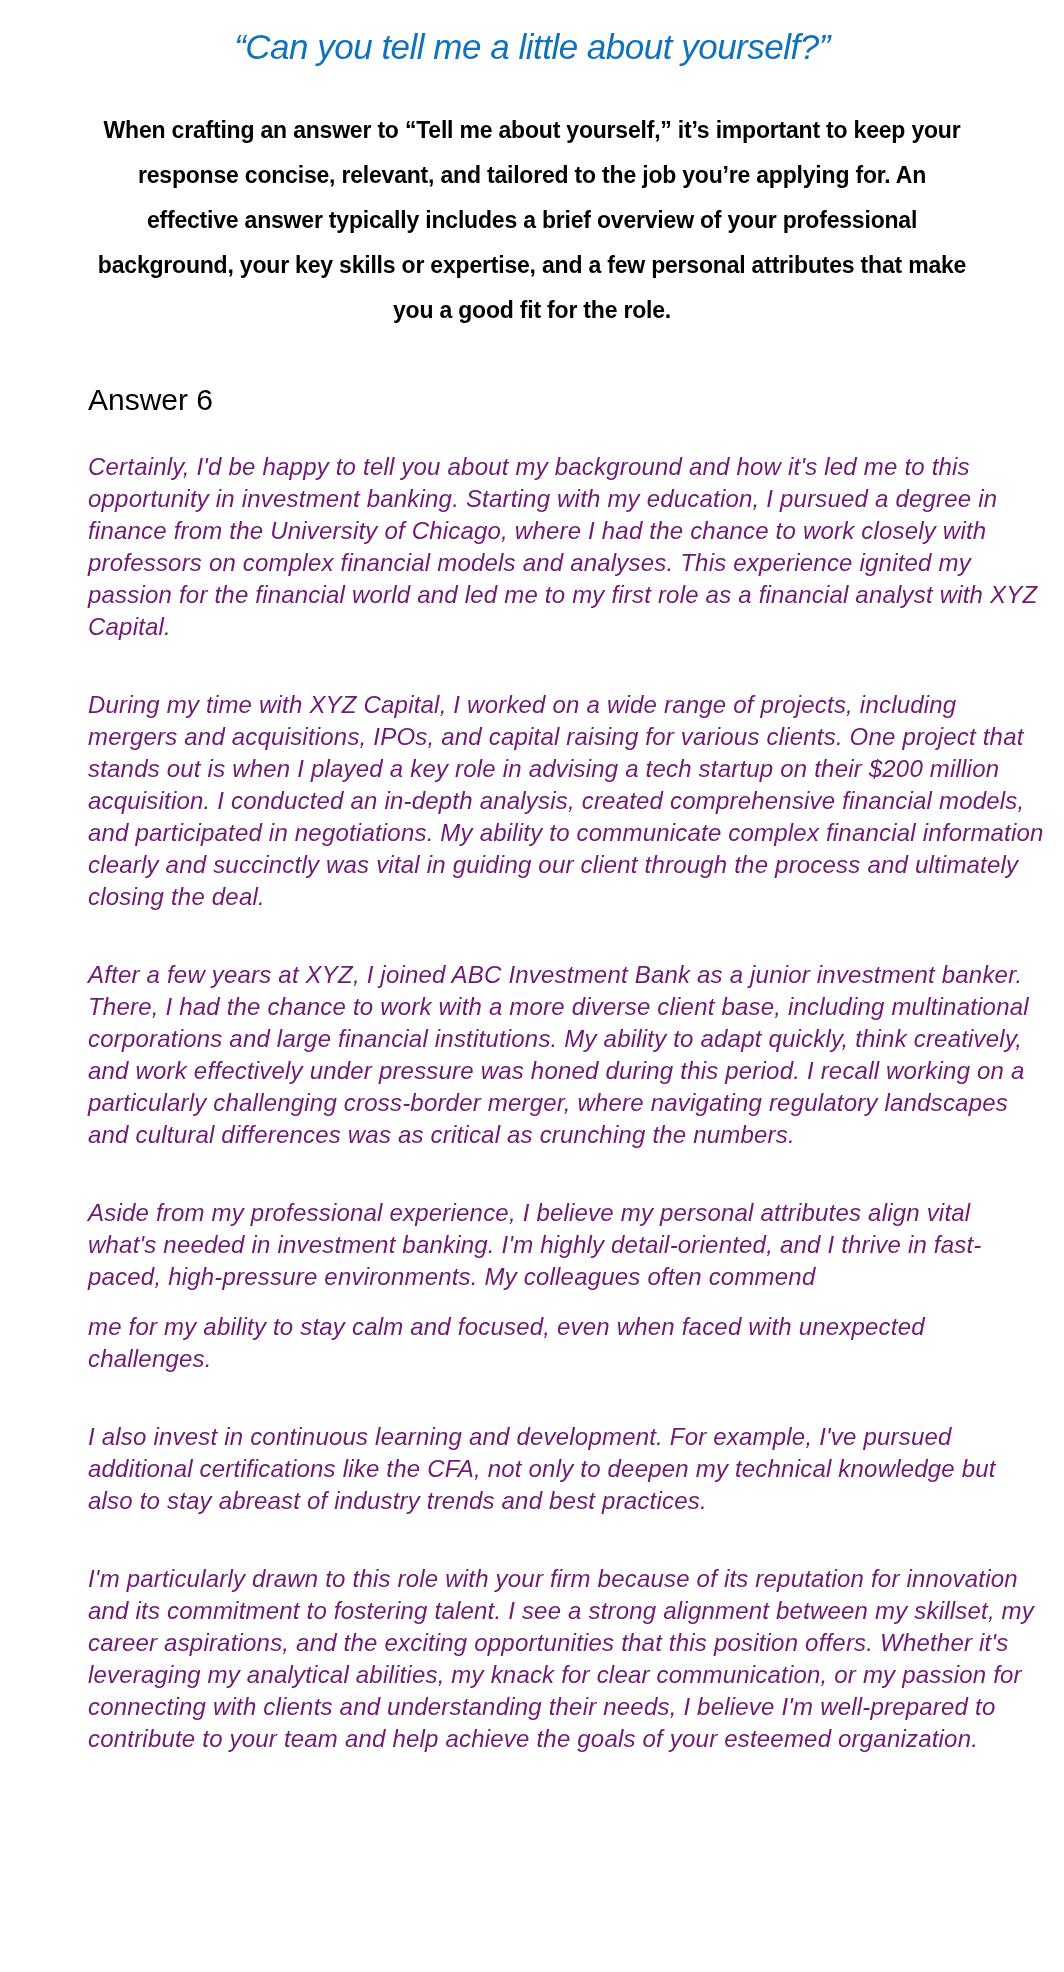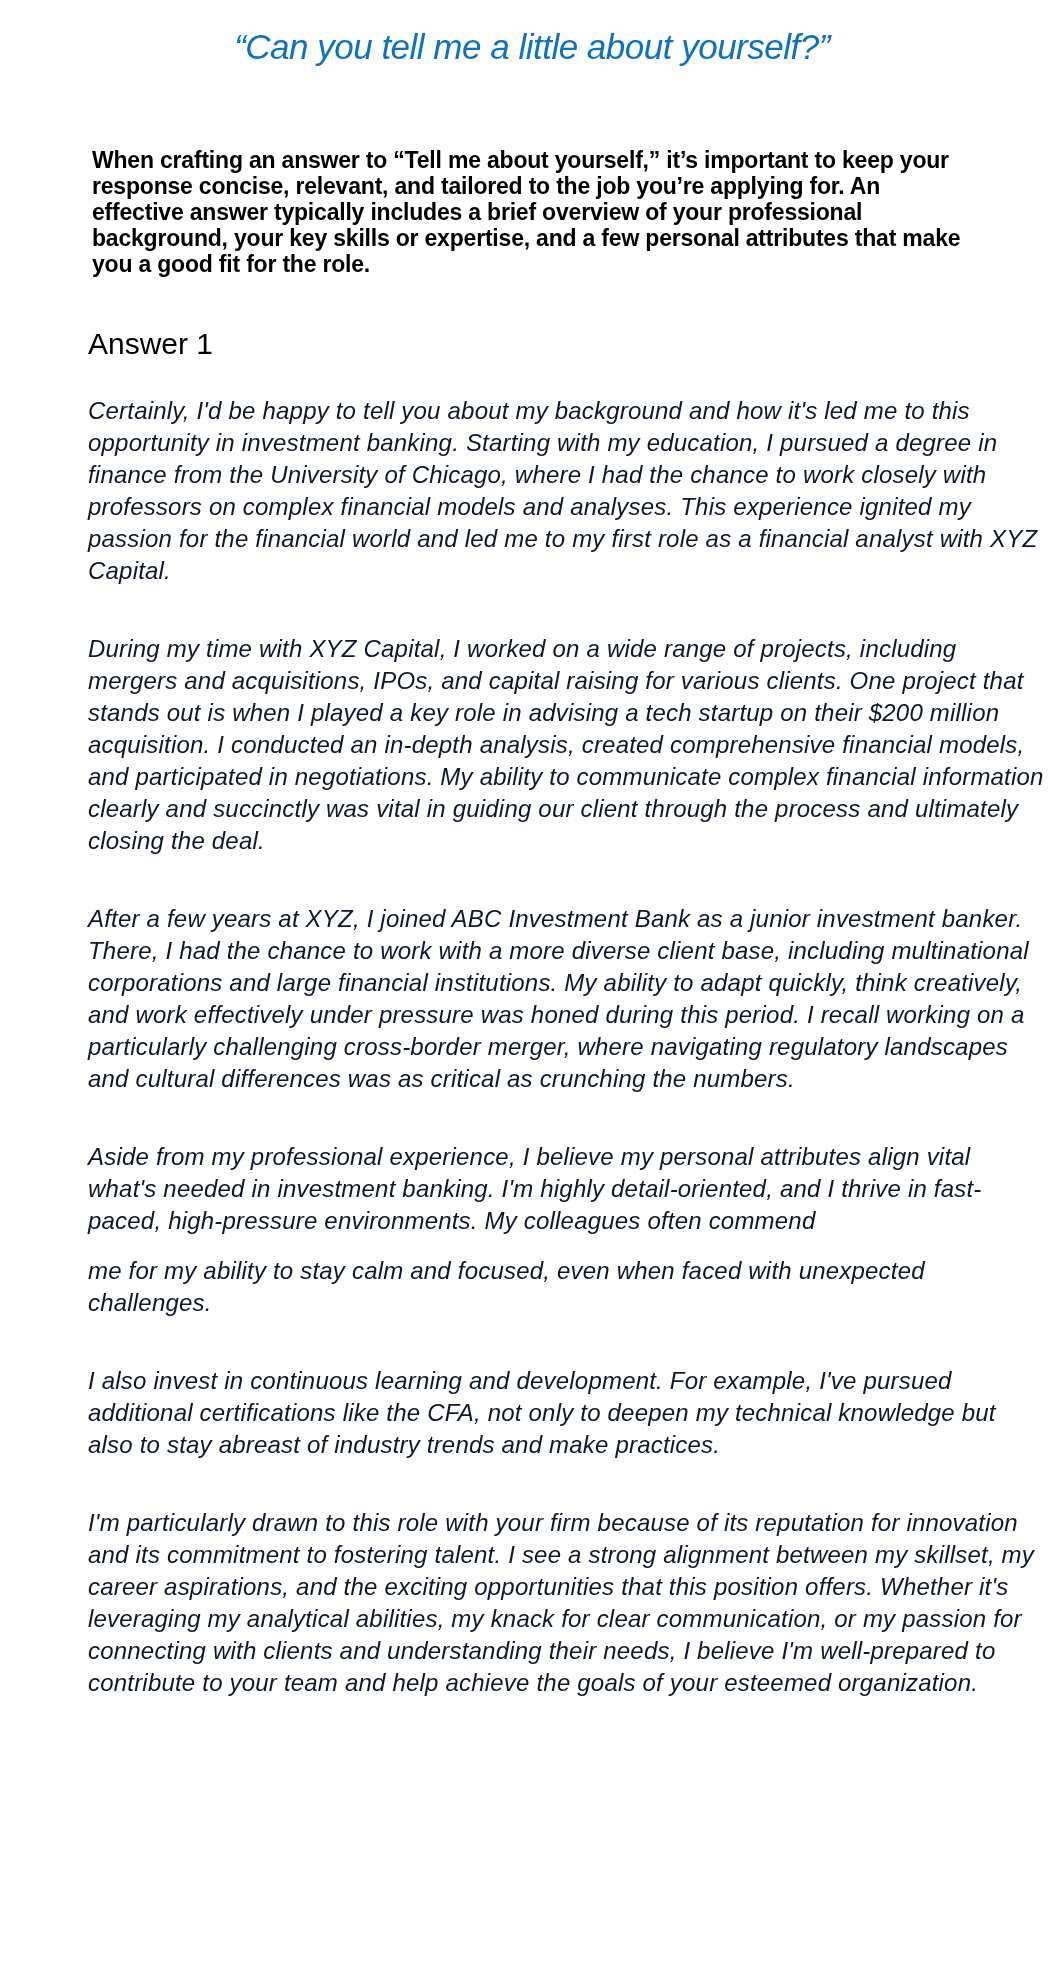--- a/index.html
+++ b/index.html
@@ -20,27 +20,27 @@
     text-align: center;
     font-family: "Liberation Sans", sans-serif;
     font-style: italic;
     font-weight: 400;
     font-size: 35px;
     line-height: 42px;
     letter-spacing: -0.5px;
     color: #0e72bc;
   }
   .intro {
-    margin: 79px auto 0 auto;
+    margin: 40px auto 0 auto;
     max-width: 880px;
-    text-align: left;
+    text-align: center;
     font-weight: 700;
     font-style: normal;
     font-size: 23px;
-    line-height: 26px;
+    line-height: 45px;
     letter-spacing: -0.2px;
     color: #000000;
   }
   .answer-heading {
     margin: 48px 0 0 88px;
     font-weight: 400;
     font-size: 30px;
     line-height: 38px;
     color: #000000;
   }
@@ -48,41 +48,41 @@
     margin: 32px 0 0 88px;
     width: 956px;
   }
   .body-text p {
     margin: 0 0 46px 0;
     font-style: italic;
     font-weight: 400;
     font-size: 24px;
     line-height: 32px;
     letter-spacing: 0.2px;
-    color: #0f172a;
+    color: #701a75;
   }
   .body-text p.continuation {
     margin-top: -28px;
     font-style: italic;
   }
 </style>
 </head>
 <body>
 
 <div class="page">
 
   <h1 class="doc-title">“Can you tell me a little about yourself?”</h1>
 
   <p class="intro">When crafting an answer to “Tell me about yourself,” it’s important to keep your response concise, relevant, and tailored to the job you’re applying for. An effective answer typically includes a brief overview of your professional background, your key skills or expertise, and a few personal attributes that make you a good fit for the role.</p>
 
-  <h2 class="answer-heading">Answer 1</h2>
+  <h2 class="answer-heading">Answer 6</h2>
 
   <div class="body-text">
     <p>Certainly, I'd be happy to tell you about my background and how it's led me to this opportunity in investment banking. Starting with my education, I pursued a degree in finance from the University of Chicago, where I had the chance to work closely with professors on complex financial models and analyses. This experience ignited my passion for the financial world and led me to my first role as a financial analyst with XYZ Capital.</p>
     <p>During my time with XYZ Capital, I worked on a wide range of projects, including mergers and acquisitions, IPOs, and capital raising for various clients. One project that stands out is when I played a key role in advising a tech startup on their $200 million acquisition. I conducted an in-depth analysis, created comprehensive financial models, and participated in negotiations. My ability to communicate complex financial information clearly and succinctly was vital in guiding our client through the process and ultimately closing the deal.</p>
     <p>After a few years at XYZ, I joined ABC Investment Bank as a junior investment banker. There, I had the chance to work with a more diverse client base, including multinational corporations and large financial institutions. My ability to adapt quickly, think creatively, and work effectively under pressure was honed during this period. I recall working on a particularly challenging cross-border merger, where navigating regulatory landscapes and cultural differences was as critical as crunching the numbers.</p>
     <p>Aside from my professional experience, I believe my personal attributes align vital what's needed in investment banking. I'm highly detail-oriented, and I thrive in fast-paced, high-pressure environments. My colleagues often commend</p>
     <p class="continuation">me for my ability to stay calm and focused, even when faced with unexpected challenges.</p>
-    <p>I also invest in continuous learning and development. For example, I've pursued additional certifications like the CFA, not only to deepen my technical knowledge but also to stay abreast of industry trends and make practices.</p>
+    <p>I also invest in continuous learning and development. For example, I've pursued additional certifications like the CFA, not only to deepen my technical knowledge but also to stay abreast of industry trends and best practices.</p>
     <p>I'm particularly drawn to this role with your firm because of its reputation for innovation and its commitment to fostering talent. I see a strong alignment between my skillset, my career aspirations, and the exciting opportunities that this position offers. Whether it's leveraging my analytical abilities, my knack for clear communication, or my passion for connecting with clients and understanding their needs, I believe I'm well-prepared to contribute to your team and help achieve the goals of your esteemed organization.</p>
   </div>
 
 </div>
 
 </body></html>

